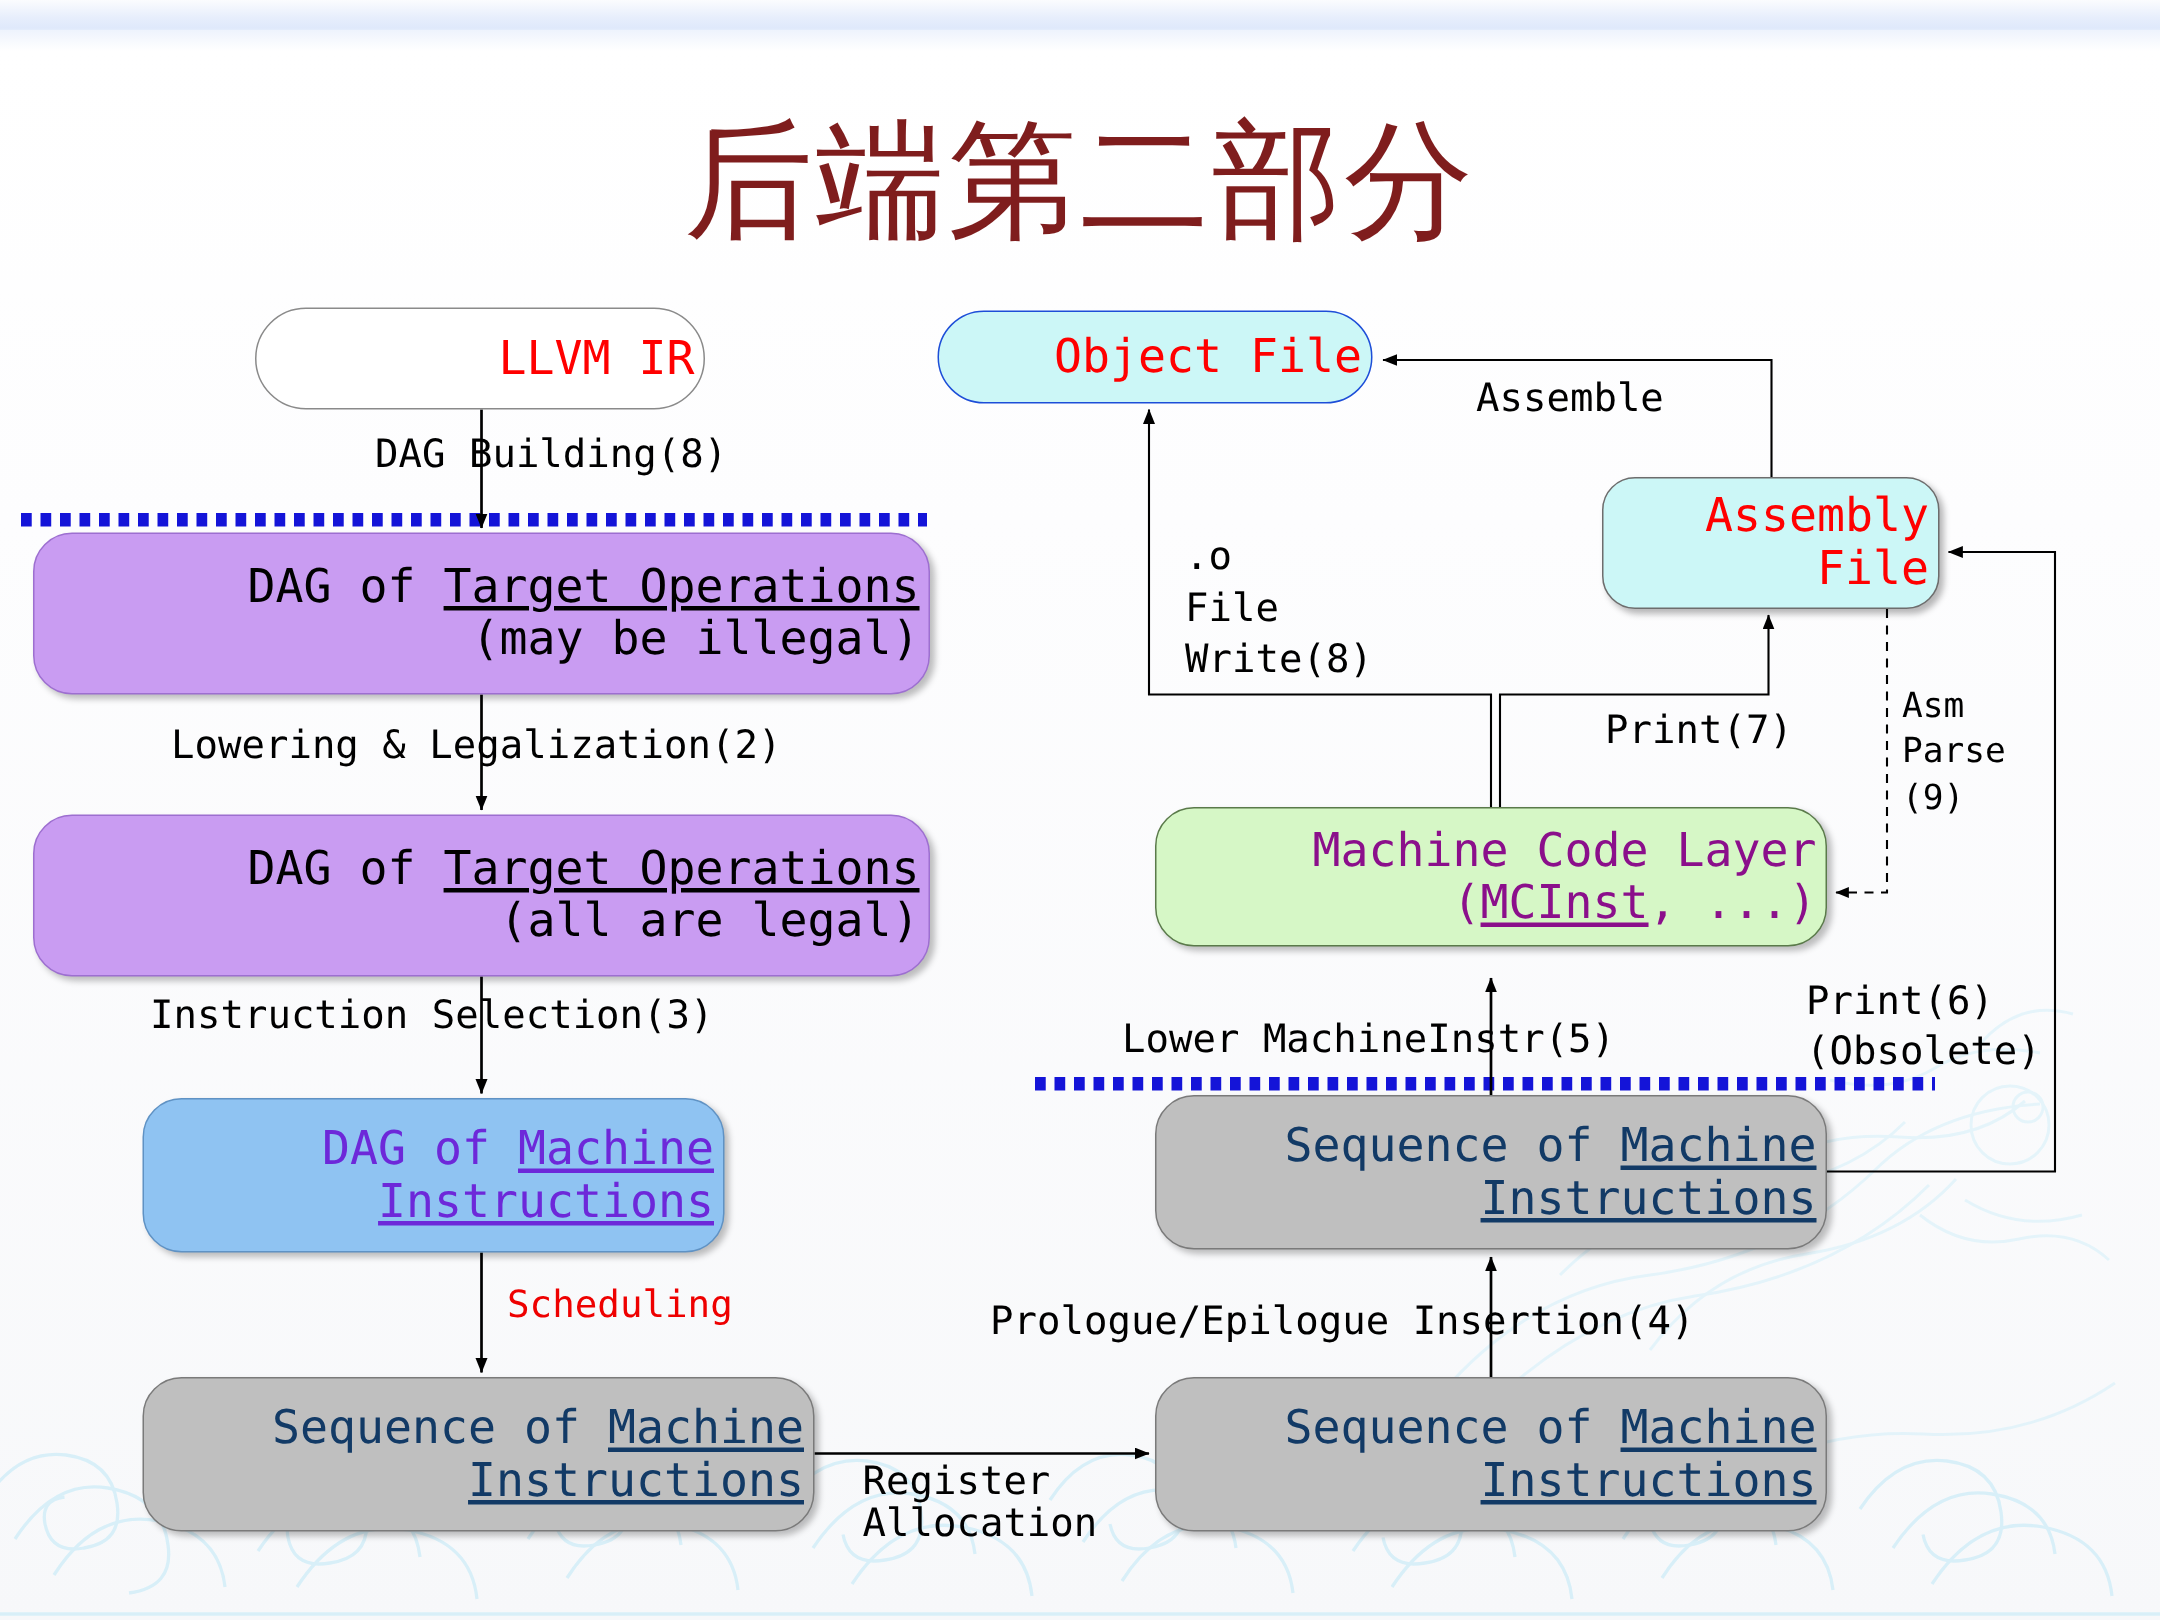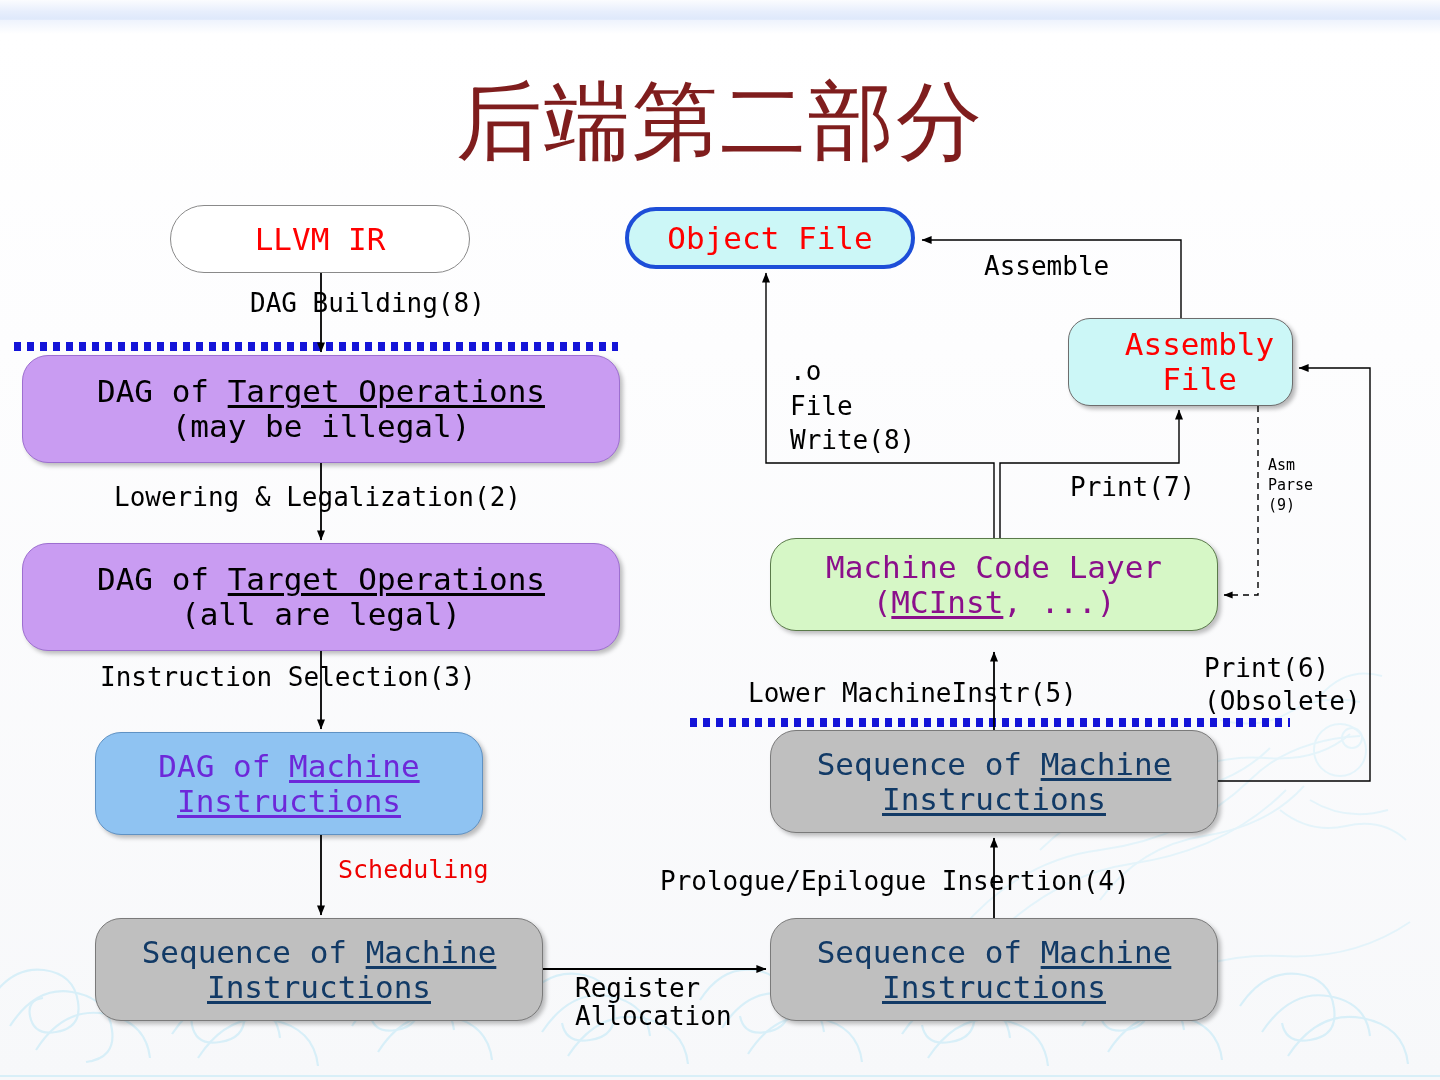--- a/index.html
+++ b/index.html
@@ -33,31 +33,31 @@
     opacity:.40;pointer-events:none;
   }
 
   
   .node{
     position:absolute;box-sizing:border-box;
     display:flex;align-items:center;justify-content:center;
     text-align:center;line-height:1.12;
     letter-spacing:0px;
   }
-  .node .txt{display:block;width:100%;padding:0 6px;}
+  .node .txt{display:block;width:100%;padding:0 6px;text-align:right;}
   .u{text-decoration:underline;text-underline-offset:3px;}
 
   .n-llvm{
     left:170px;top:205px;width:300px;height:68px;border-radius:40px;
     background:#ffffff;border:1.2px solid #8a8a8a;
     color:#ff0000;font-size:31px;
   }
   .n-obj{
     left:625px;top:207px;width:290px;height:62px;border-radius:32px;
-    background:#ccf7f7;border:4px solid #1d4ed8;
+    background:#ccf7f7;border:1px solid #1d4ed8;
     color:#ff0000;font-size:31px;
   }
   .n-asmfile{
     left:1068px;top:318px;width:225px;height:88px;border-radius:22px;
     background:#ccf7f7;border:1px solid #6d6d6d;
     color:#ff0000;font-size:31px;
     box-shadow:3px 3px 4px rgba(0,0,0,.28);
     padding-left:38px;
   }
   .n-dag1{
@@ -110,21 +110,21 @@
     font-size:86px;color:#7f1d1d;letter-spacing:2px;line-height:1;
     font-weight:400;
   }
 
   
   .lbl{
     position:absolute;color:#000000;font-size:26px;line-height:1.06;
     white-space:pre;
   }
   .lbl.red{color:#ee0000;font-size:25px;text-align:right;}
-  .lbl.sm{font-size:15px;}
+  .lbl.sm{font-size:23px;}
 
   
   .dotline{
     position:absolute;height:9px;
     background-image:linear-gradient(90deg,#1414d8 0 7px,transparent 7px 13px);
     background-size:13px 9px;background-repeat:repeat-x;
   }
   svg.edges{position:absolute;left:0;top:0;width:1440px;height:1080px;overflow:visible;}
 </style>
 </head>

